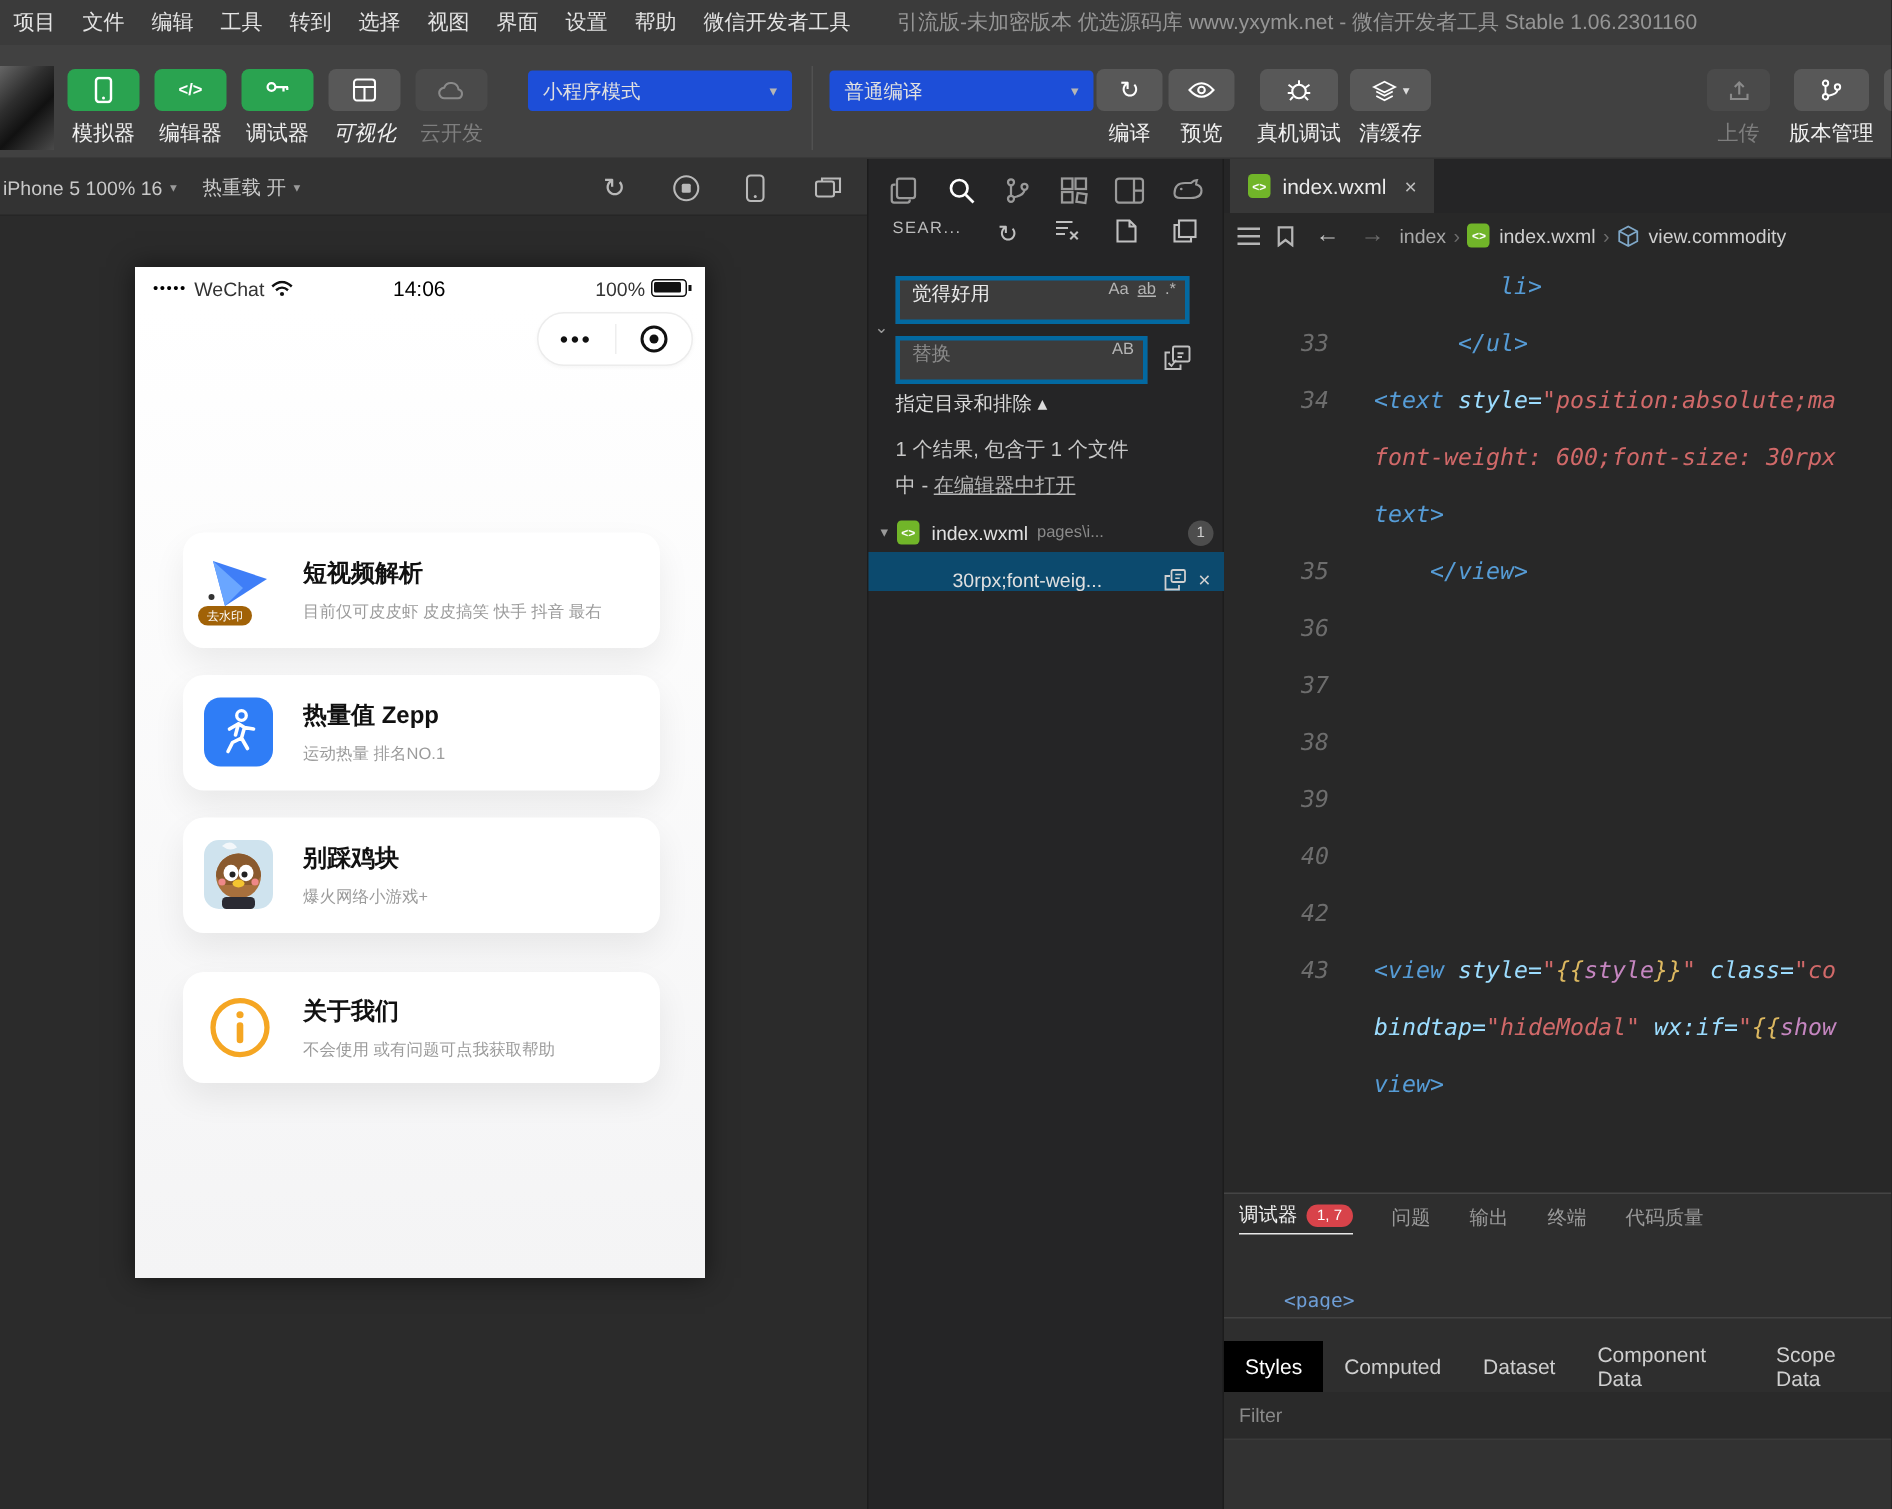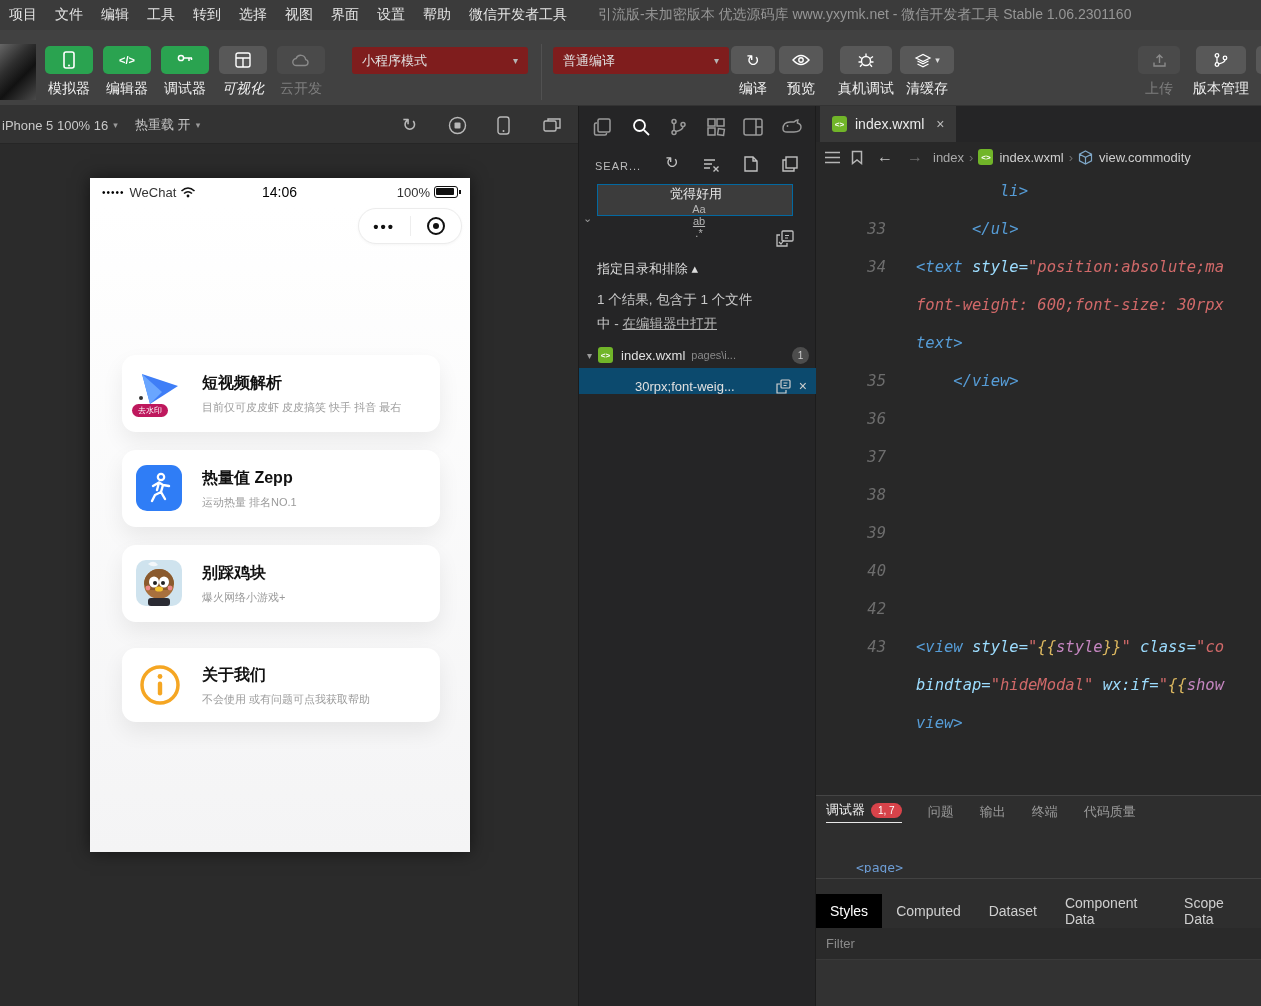--- a/index.html
+++ b/index.html
@@ -15,21 +15,21 @@
   
   .toolbar { position:absolute; left:0; top:30px; width:1261px; height:76px; background:#414141; border-bottom:1px solid #333; }
   .avatar { position:absolute; left:0; top:14px; width:36px; height:56px; background:linear-gradient(135deg,#666 0%,#2e2e2e 35%,#111 60%,#4a4a4a 100%); }
   .tb-group { position:absolute; top:16px; display:flex; flex-direction:column; align-items:center; width:50px; }
   .tb-btn { width:48px; height:28px; border-radius:5px; display:flex; align-items:center; justify-content:center; color:#fff; }
   .tb-btn.green { background:#2aa350; }
   .tb-btn.gray { background:#585858; }
   .tb-btn.disabled { background:#4a4a4a; color:#7e7e7e; }
   .tb-label { margin-top:6px; font-size:14px; color:#f0f0f0; white-space:nowrap; }
   .tb-label.dim { color:#7e7e7e; }
-  .tb-select { position:absolute; top:17px; height:27px; background:#7f1d1d; border-radius:3px; color:#e0e0e0; font-size:13px; display:flex; align-items:center; padding:0 10px; }
+  .tb-select { position:absolute; top:17px; height:27px; background:#1d4ed8; border-radius:3px; color:#e0e0e0; font-size:13px; display:flex; align-items:center; padding:0 10px; }
   .tb-select .caret { margin-left:auto; color:#b5b5b5; font-size:10px; }
   .tb-divider { position:absolute; top:14px; width:1px; height:56px; background:#515151; }
 
   
   .sim-panel { position:absolute; left:0; top:106px; width:578px; height:900px; background:#2b2b2b; }
   .sim-header { position:absolute; left:0; top:0; width:578px; height:38px; background:#333; border-bottom:1px solid #262626; color:#c9c9c9; font-size:13px; }
   .sim-header .seg { position:absolute; top:0; height:38px; display:flex; align-items:center; }
   .sim-icon { color:#b9b9b9; }
 
   .phone { position:absolute; left:90px; top:72px; width:380px; height:674px; background:#fff; box-shadow:0 0 16px rgba(0,0,0,.55); }
@@ -41,30 +41,30 @@
   .target-ring { width:18px; height:18px; border:2.5px solid #111; border-radius:50%; display:flex; align-items:center; justify-content:center; }
   .target-dot { width:6px; height:6px; background:#111; border-radius:50%; }
 
   .page-bg { position:absolute; left:0; top:28px; width:100%; height:646px; background:linear-gradient(#ffffff, #f4f4f5); }
   .card { position:absolute; left:32px; width:318px; height:77px; background:#fff; border-radius:14px; box-shadow:0 10px 22px rgba(0,0,0,.07); display:flex; align-items:center; padding:0 14px; }
   .card-icon { width:48px; height:48px; flex:0 0 48px; position:relative; }
   .card-text { margin-left:18px; overflow:hidden; }
   .card-title { font-size:16px; font-weight:bold; color:#111; line-height:22px; white-space:nowrap; }
   .card-sub { font-size:11px; color:#9b9b9b; margin-top:6px; white-space:nowrap; }
   .icon-rounded { width:46px; height:46px; border-radius:11px; display:flex; align-items:center; justify-content:center; }
-  .badge-pill { position:absolute; left:-4px; bottom:1px; background:#be185d; color:#fff; font-size:8px; padding:1px 6px; border-radius:8px; white-space:nowrap; }
+  .badge-pill { position:absolute; left:-4px; bottom:1px; background:#a16207; color:#fff; font-size:8px; padding:1px 6px; border-radius:8px; white-space:nowrap; }
 
   
   .search-panel { position:absolute; left:578px; top:106px; width:238px; height:900px; background:#252526; border-left:1px solid #1c1c1c; border-right:1px solid #1c1c1c; }
   .strip { position:absolute; left:0; top:4px; width:238px; height:34px; display:flex; align-items:center; justify-content:space-between; padding:0 14px; color:#9a9a9a; }
   .strip .active { color:#fff; }
-  .sp-head { position:absolute; left:0; top:40px; width:238px; height:26px; display:flex; align-items:flex-end; padding:0 16px; color:#bcbcbc; }
+  .sp-head { position:absolute; left:0; top:40px; width:238px; height:26px; display:flex; align-items:flex-start; padding:0 16px; color:#bcbcbc; }
   .sp-head .t { font-size:11px; letter-spacing:1px; }
   .sp-head .ic { margin-left:24px; color:#c0c0c0; }
-  .sp-input { position:absolute; left:18px; width:196px; height:32px; background:#3c3c3c; border:1px solid #0369a1; color:#e8e8e8; font-size:13px; display:flex; align-items:center; padding:0 6px 0 8px;flex-direction:column; }
+  .sp-input { position:absolute; left:18px; width:196px; height:32px; background:#3c3c3c; border:3px solid #0369a1; color:#e8e8e8; font-size:13px; display:flex; align-items:flex-start; padding:0 6px 0 8px; }
   .sp-input .ph { color:#8a8a8a; }
   .opt { margin-left:6px; color:#b5b5b5; font-size:11px; }
   .opt.u { text-decoration:underline; }
   .sp-chevron { position:absolute; left:4px; top:106px; color:#9a9a9a; font-size:11px; }
   .dir-toggle { position:absolute; left:18px; top:154px; color:#dcdcdc; font-size:13px; }
   .summary { position:absolute; left:18px; top:182px; width:205px; color:#c8c8c8; font-size:13.5px; line-height:24px; }
   .summary a { color:#b7b7b7; text-decoration:underline; }
   .tree-row { position:absolute; left:0; top:236px; width:238px; height:26px; display:flex; align-items:center; padding:0 8px; color:#e0e0e0; font-size:13px; }
   .tree-path { color:#8a8a8a; font-size:11px; margin-left:6px; flex:1; overflow:hidden; white-space:nowrap; }
   .count-badge { background:#4d4d4d; color:#cfcfcf; font-size:10px; width:17px; height:17px; border-radius:50%; display:flex; align-items:center; justify-content:center; }
@@ -452,20 +452,24 @@
 
     <span class="sp-chevron">⌄</span>
 
     <div class="sp-input" style="top:78px;">
       <span style="flex:1;">觉得好用</span>
       <span class="opt">Aa</span>
       <span class="opt u">ab</span>
       <span class="opt">.*</span>
     </div>
 
+    <div class="sp-input" style="top:118px; width:168px;">
+      <span class="ph" style="flex:1;">替换</span>
+      <span class="opt">AB</span>
+    </div>
     <span style="position:absolute; left:196px; top:124px;">
         <svg width="20" height="18" viewBox="0 0 20 18">
           <rect x="7" y="1" width="11" height="10" rx="1" fill="none" stroke="#c0c0c0" stroke-width="1.3"></rect>
           <path d="M10 5.5 h4 M10 8 h3" stroke="#c0c0c0" stroke-width="1.2"></path>
           <path d="M5 5 H2 V16 H12 V13" fill="none" stroke="#c0c0c0" stroke-width="1.3"></path>
           <path d="M4 12 l2 2 l3 -4" fill="none" stroke="#c0c0c0" stroke-width="1.2"></path>
         </svg>
       </span>
 
     <div class="dir-toggle">指定目录和排除 ▴</div>

